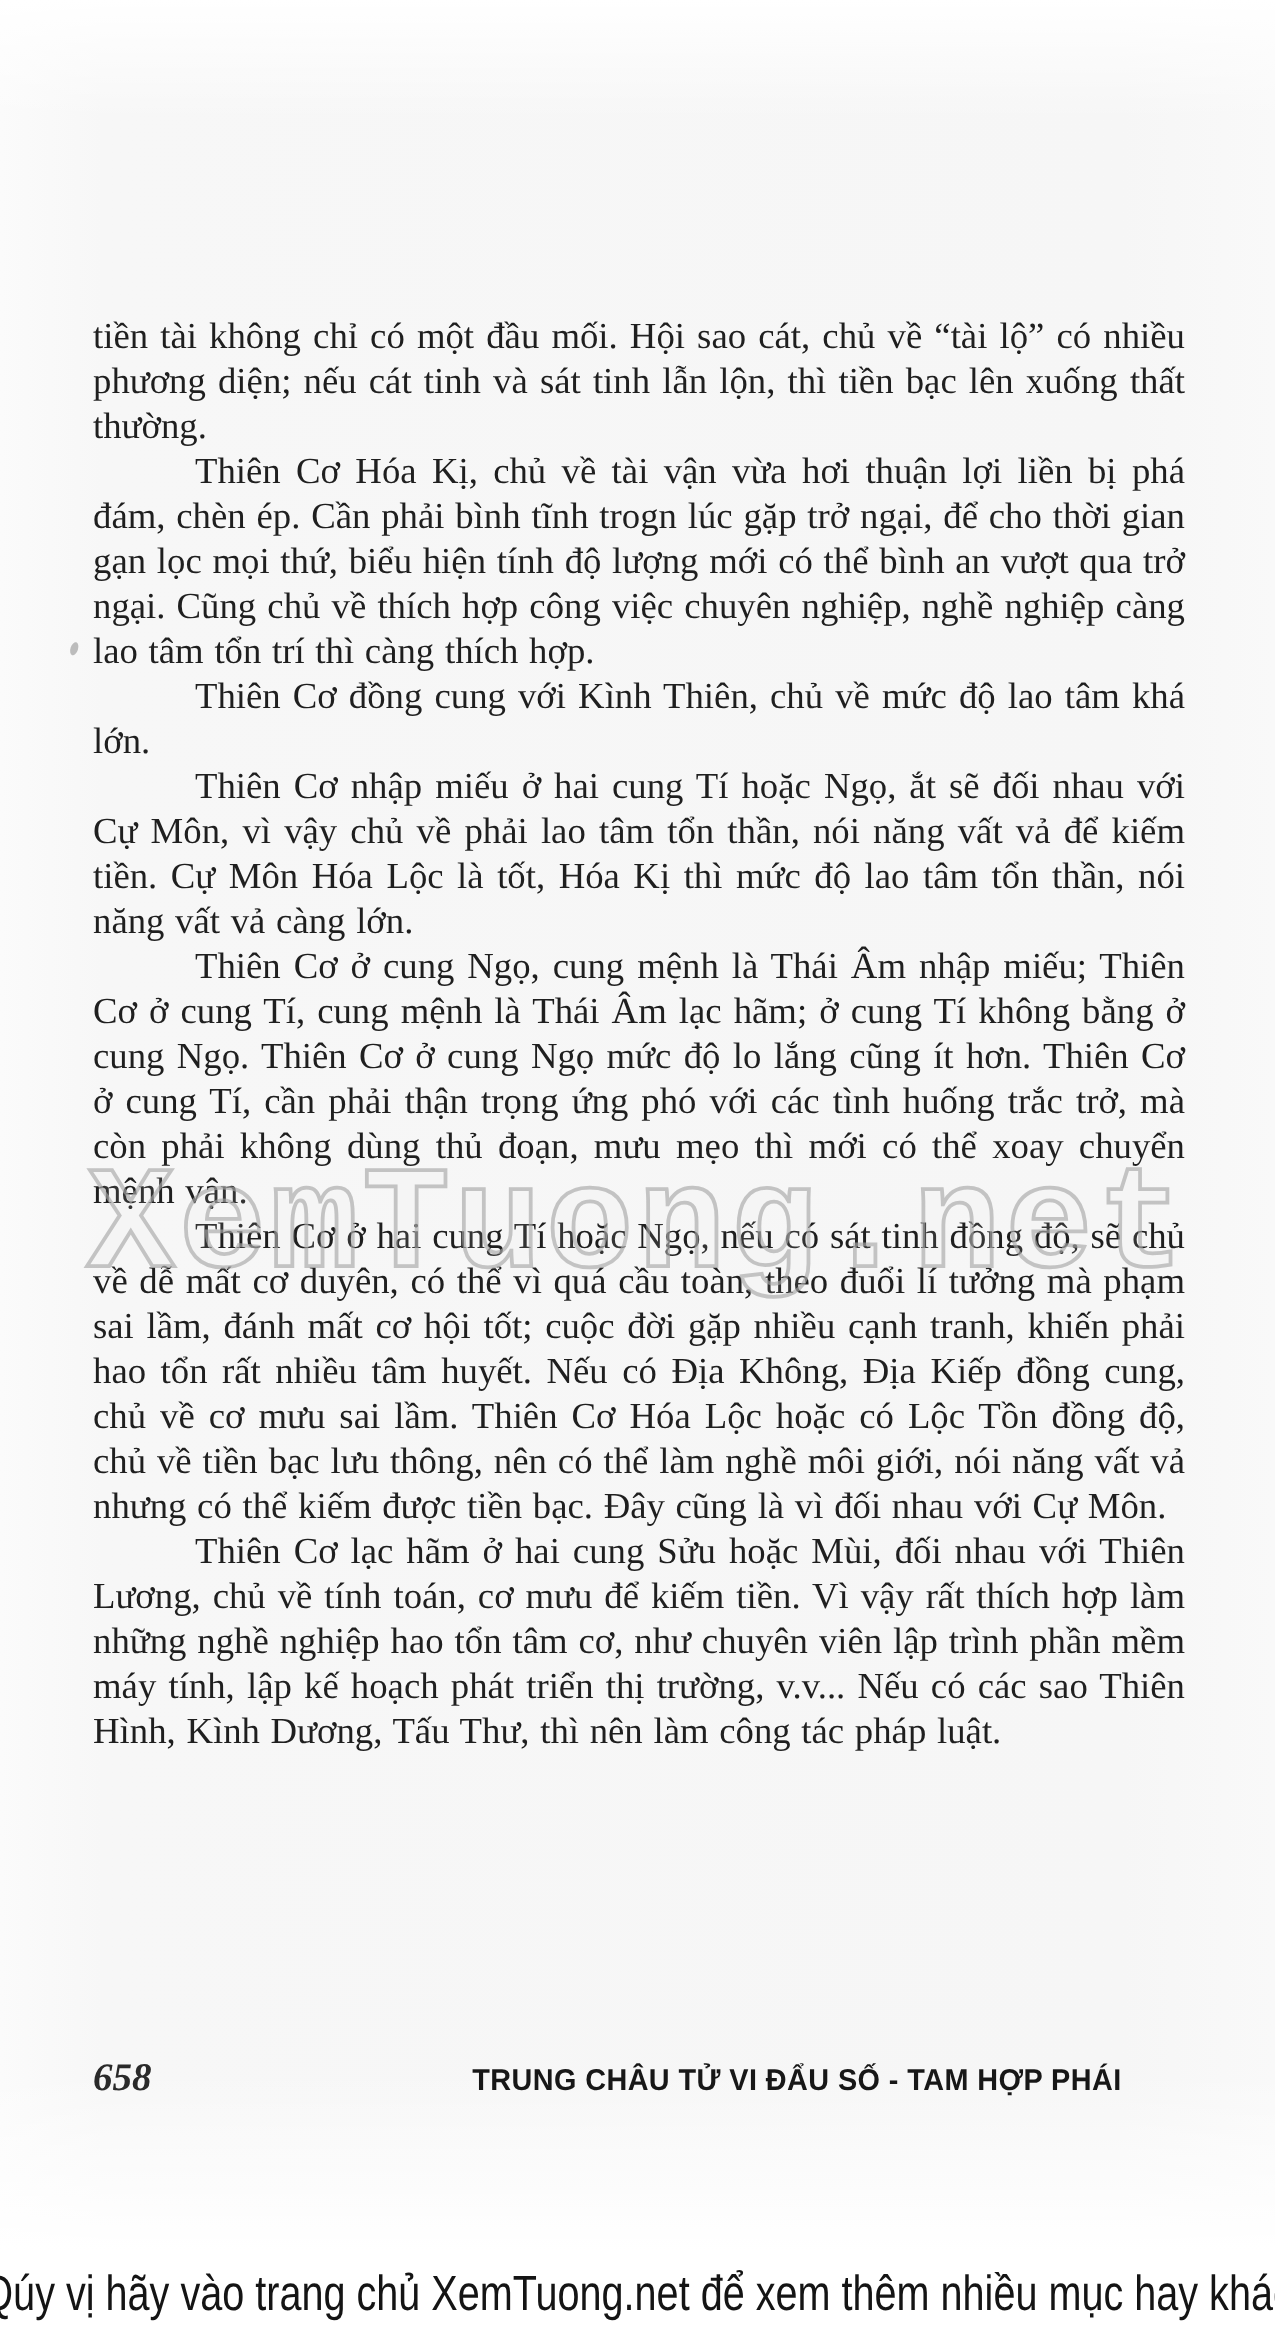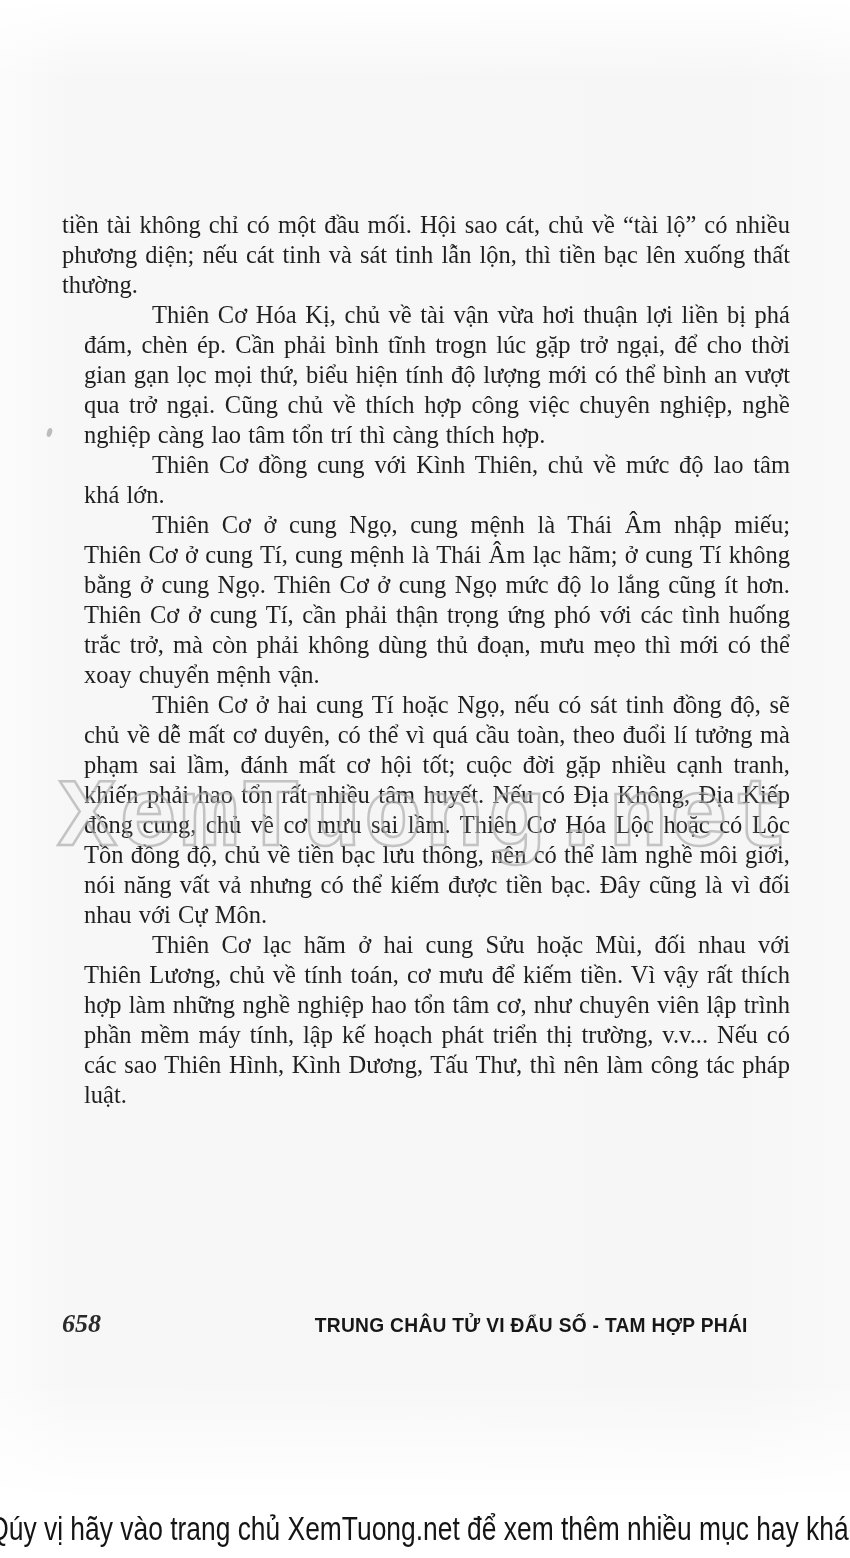--- a/index.html
+++ b/index.html
@@ -26,21 +26,21 @@
     position: absolute;
     left: 62px;
     top: 210px;
     width: 728px;
     color: #1f1f1f;
     font-size: 24.5px;
     line-height: 30px;
     text-align: justify;
   }
   .para { margin: 0; word-spacing: 1px; }
-  .para.indent { text-indent: 68px; margin-left: 22px; }
+  .para.indent { text-indent: 68px; }
   
   .watermark {
     position: absolute;
     left: 58px;
     top: 764px;
     width: 736px;
     text-align: left;
     font-family: Liberation Mono, monospace;
     font-weight: bold;
     font-size: 97px;
@@ -59,21 +59,21 @@
     height: 9px;
     background: #9b9b9b;
     border-radius: 50%;
     transform: rotate(18deg);
     opacity: 0.65;
   }
   
   .footer {
     position: absolute;
     left: 62px;
-    top: 1303px;
+    top: 1364px;
     width: 728px;
     display: flex;
     justify-content: space-between;
     align-items: baseline;
   }
   .page-num {
     font-family: "Liberation Serif", serif;
     font-style: italic;
     font-weight: bold;
     font-size: 26px;
@@ -119,20 +119,21 @@
 <div class="screen">
 
   <div class="scan-page">
 
     <div class="speck"></div>
 
     <div class="text-block">
       <p class="para">tiền tài không chỉ có một đầu mối. Hội sao cát, chủ về “tài lộ” có nhiều phương diện; nếu cát tinh và sát tinh lẫn lộn, thì tiền bạc lên xuống thất thường.</p>
       <p class="para indent">Thiên Cơ Hóa Kị, chủ về tài vận vừa hơi thuận lợi liền bị phá đám, chèn ép. Cần phải bình tĩnh trogn lúc gặp trở ngại, để cho thời gian gạn lọc mọi thứ, biểu hiện tính độ lượng mới có thể bình an vượt qua trở ngại. Cũng chủ về thích hợp công việc chuyên nghiệp, nghề nghiệp càng lao tâm tổn trí thì càng thích hợp.</p>
       <p class="para indent">Thiên Cơ đồng cung với Kình Thiên, chủ về mức độ lao tâm khá lớn.</p>
+      <p class="para indent">Thiên Cơ nhập miếu ở hai cung Tí hoặc Ngọ, ắt sẽ đối nhau với Cự Môn, vì vậy chủ về phải lao tâm tổn thần, nói năng vất vả để kiếm tiền. Cự Môn Hóa Lộc là tốt, Hóa Kị thì mức độ lao tâm tổn thần, nói năng vất vả càng lớn.</p>
       <p class="para indent">Thiên Cơ ở cung Ngọ, cung mệnh là Thái Âm nhập miếu; Thiên Cơ ở cung Tí, cung mệnh là Thái Âm lạc hãm; ở cung Tí không bằng ở cung Ngọ. Thiên Cơ ở cung Ngọ mức độ lo lắng cũng ít hơn. Thiên Cơ ở cung Tí, cần phải thận trọng ứng phó với các tình huống trắc trở, mà còn phải không dùng thủ đoạn, mưu mẹo thì mới có thể xoay chuyển mệnh vận.</p>
       <p class="para indent">Thiên Cơ ở hai cung Tí hoặc Ngọ, nếu có sát tinh đồng độ, sẽ chủ về dễ mất cơ duyên, có thể vì quá cầu toàn, theo đuổi lí tưởng mà phạm sai lầm, đánh mất cơ hội tốt; cuộc đời gặp nhiều cạnh tranh, khiến phải hao tổn rất nhiều tâm huyết. Nếu có Địa Không, Địa Kiếp đồng cung, chủ về cơ mưu sai lầm. Thiên Cơ Hóa Lộc hoặc có Lộc Tồn đồng độ, chủ về tiền bạc lưu thông, nên có thể làm nghề môi giới, nói năng vất vả nhưng có thể kiếm được tiền bạc. Đây cũng là vì đối nhau với Cự Môn.</p>
       <p class="para indent">Thiên Cơ lạc hãm ở hai cung Sửu hoặc Mùi, đối nhau với Thiên Lương, chủ về tính toán, cơ mưu để kiếm tiền. Vì vậy rất thích hợp làm những nghề nghiệp hao tổn tâm cơ, như chuyên viên lập trình phần mềm máy tính, lập kế hoạch phát triển thị trường, v.v... Nếu có các sao Thiên Hình, Kình Dương, Tấu Thư, thì nên làm công tác pháp luật.</p>
     </div>
 
     <div class="watermark">XemTuong.net</div>
 
     <div class="footer">
       <span class="page-num">658</span>
       <span class="book-title">TRUNG CHÂU TỬ VI ĐẨU SỐ - TAM HỢP PHÁI</span>

